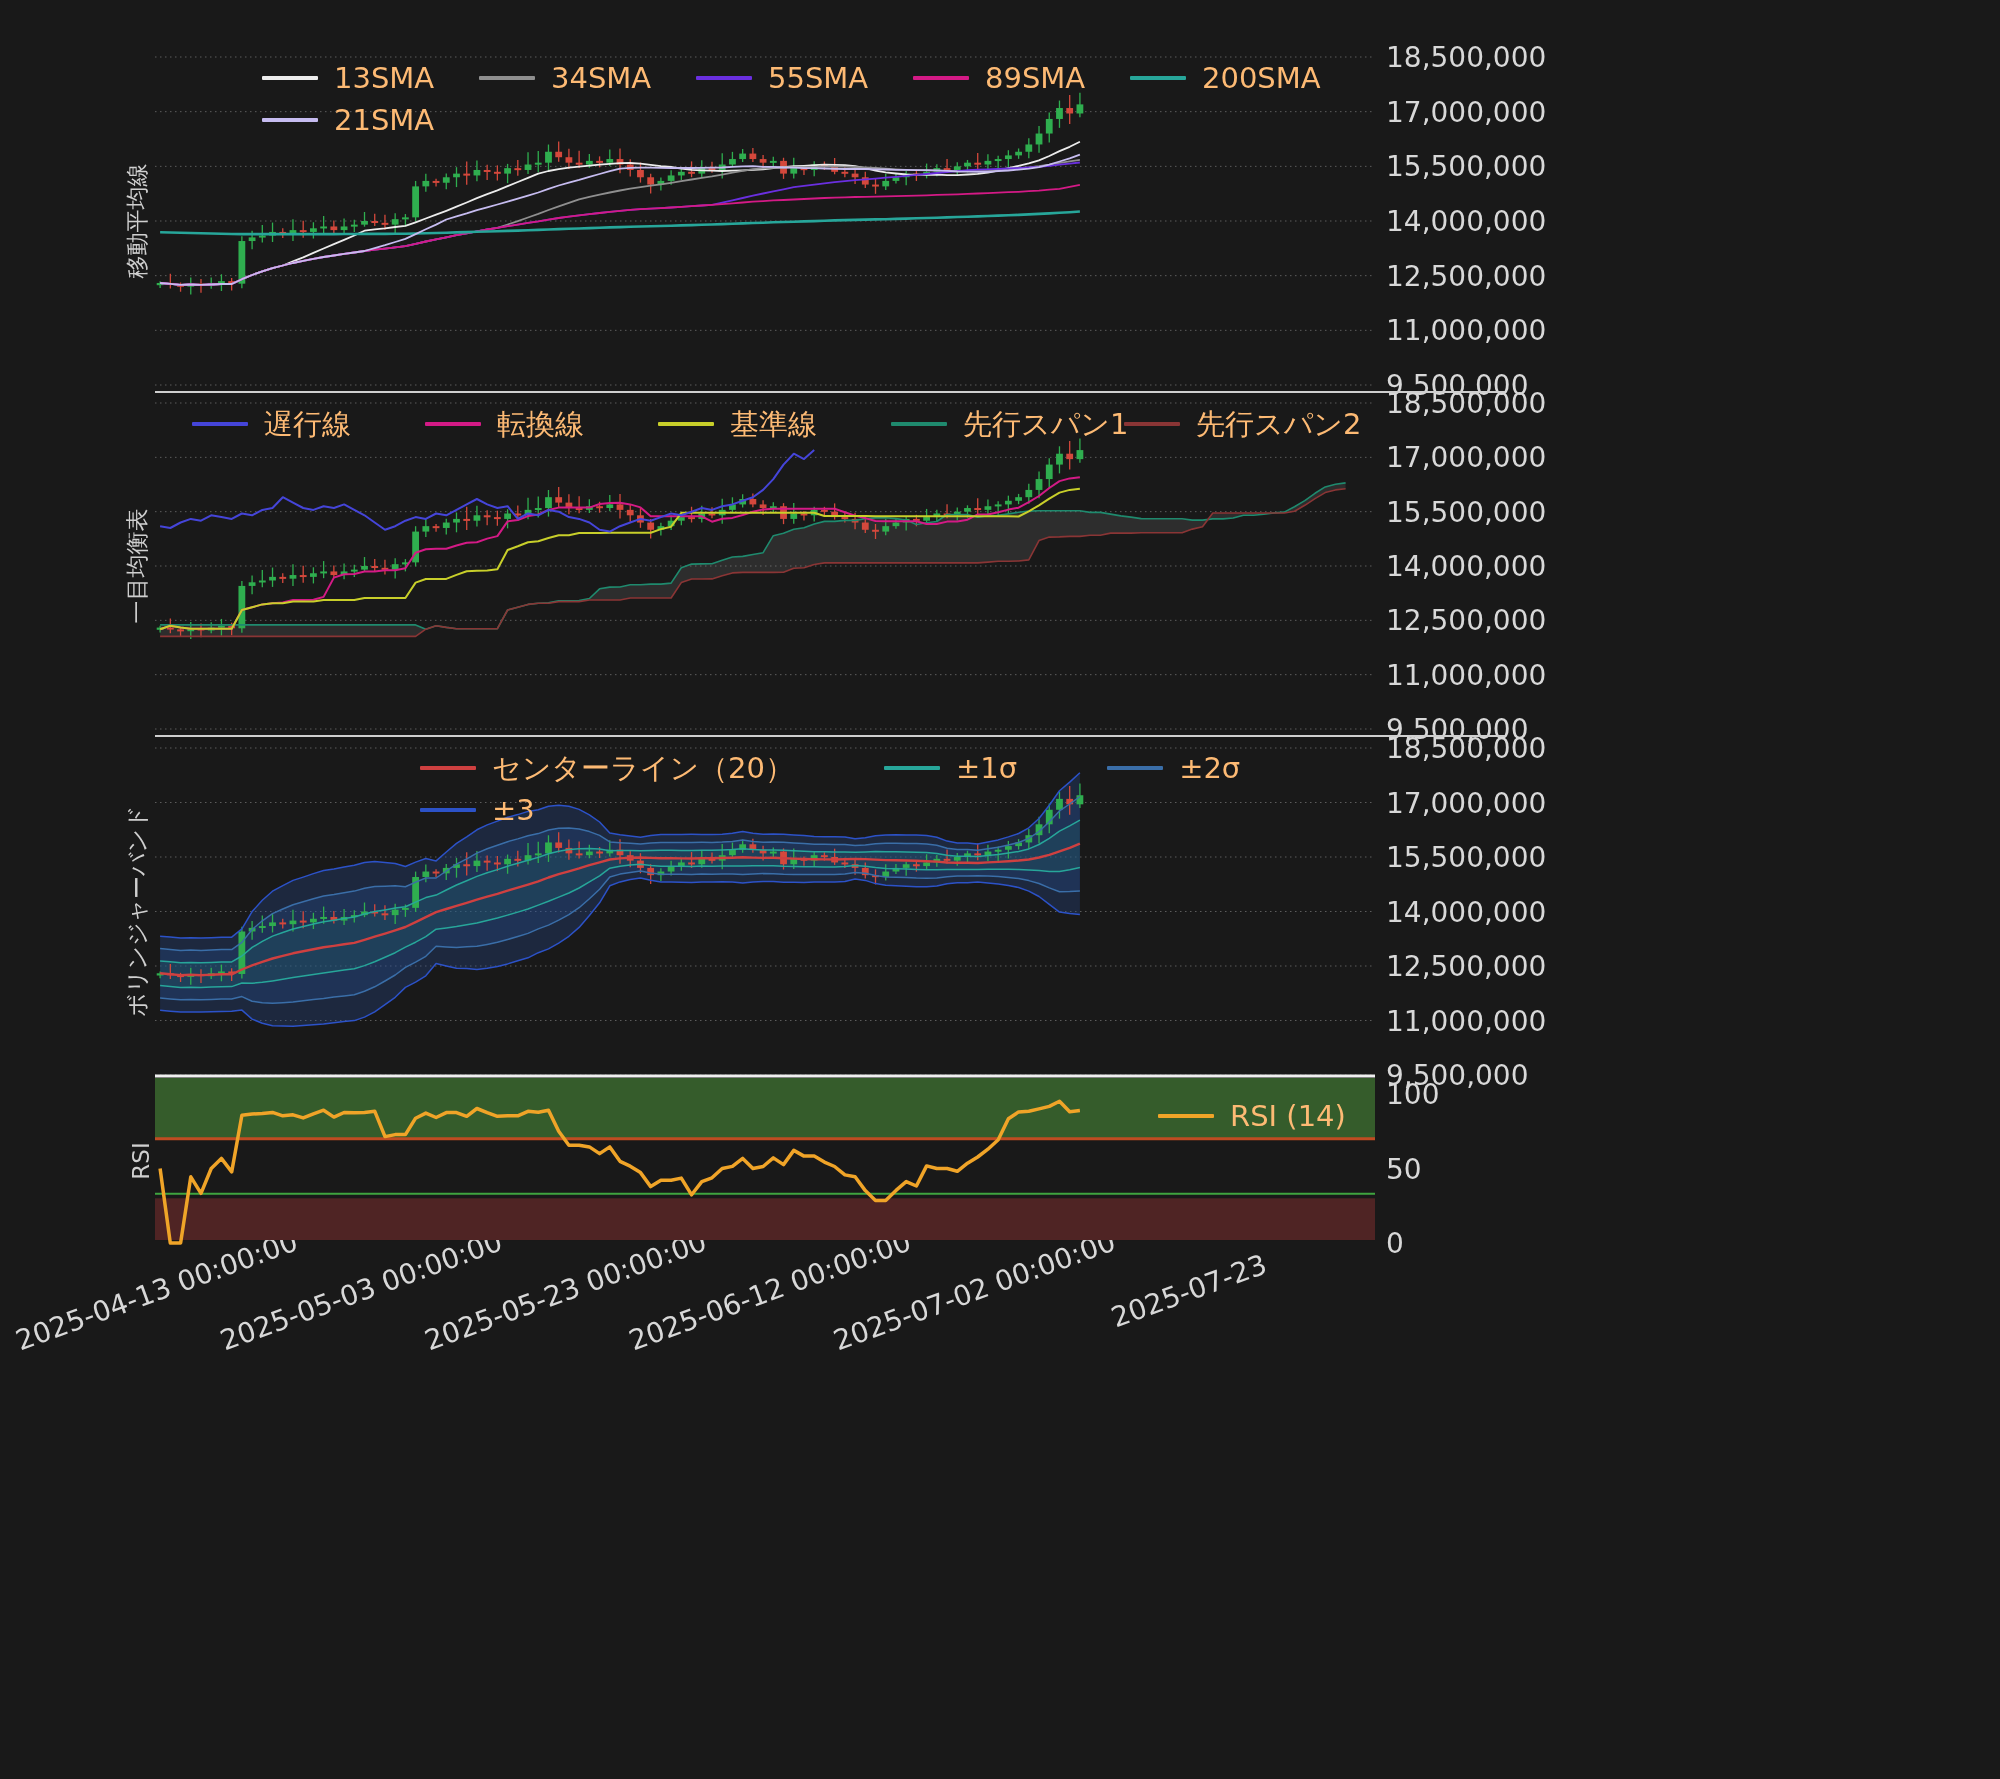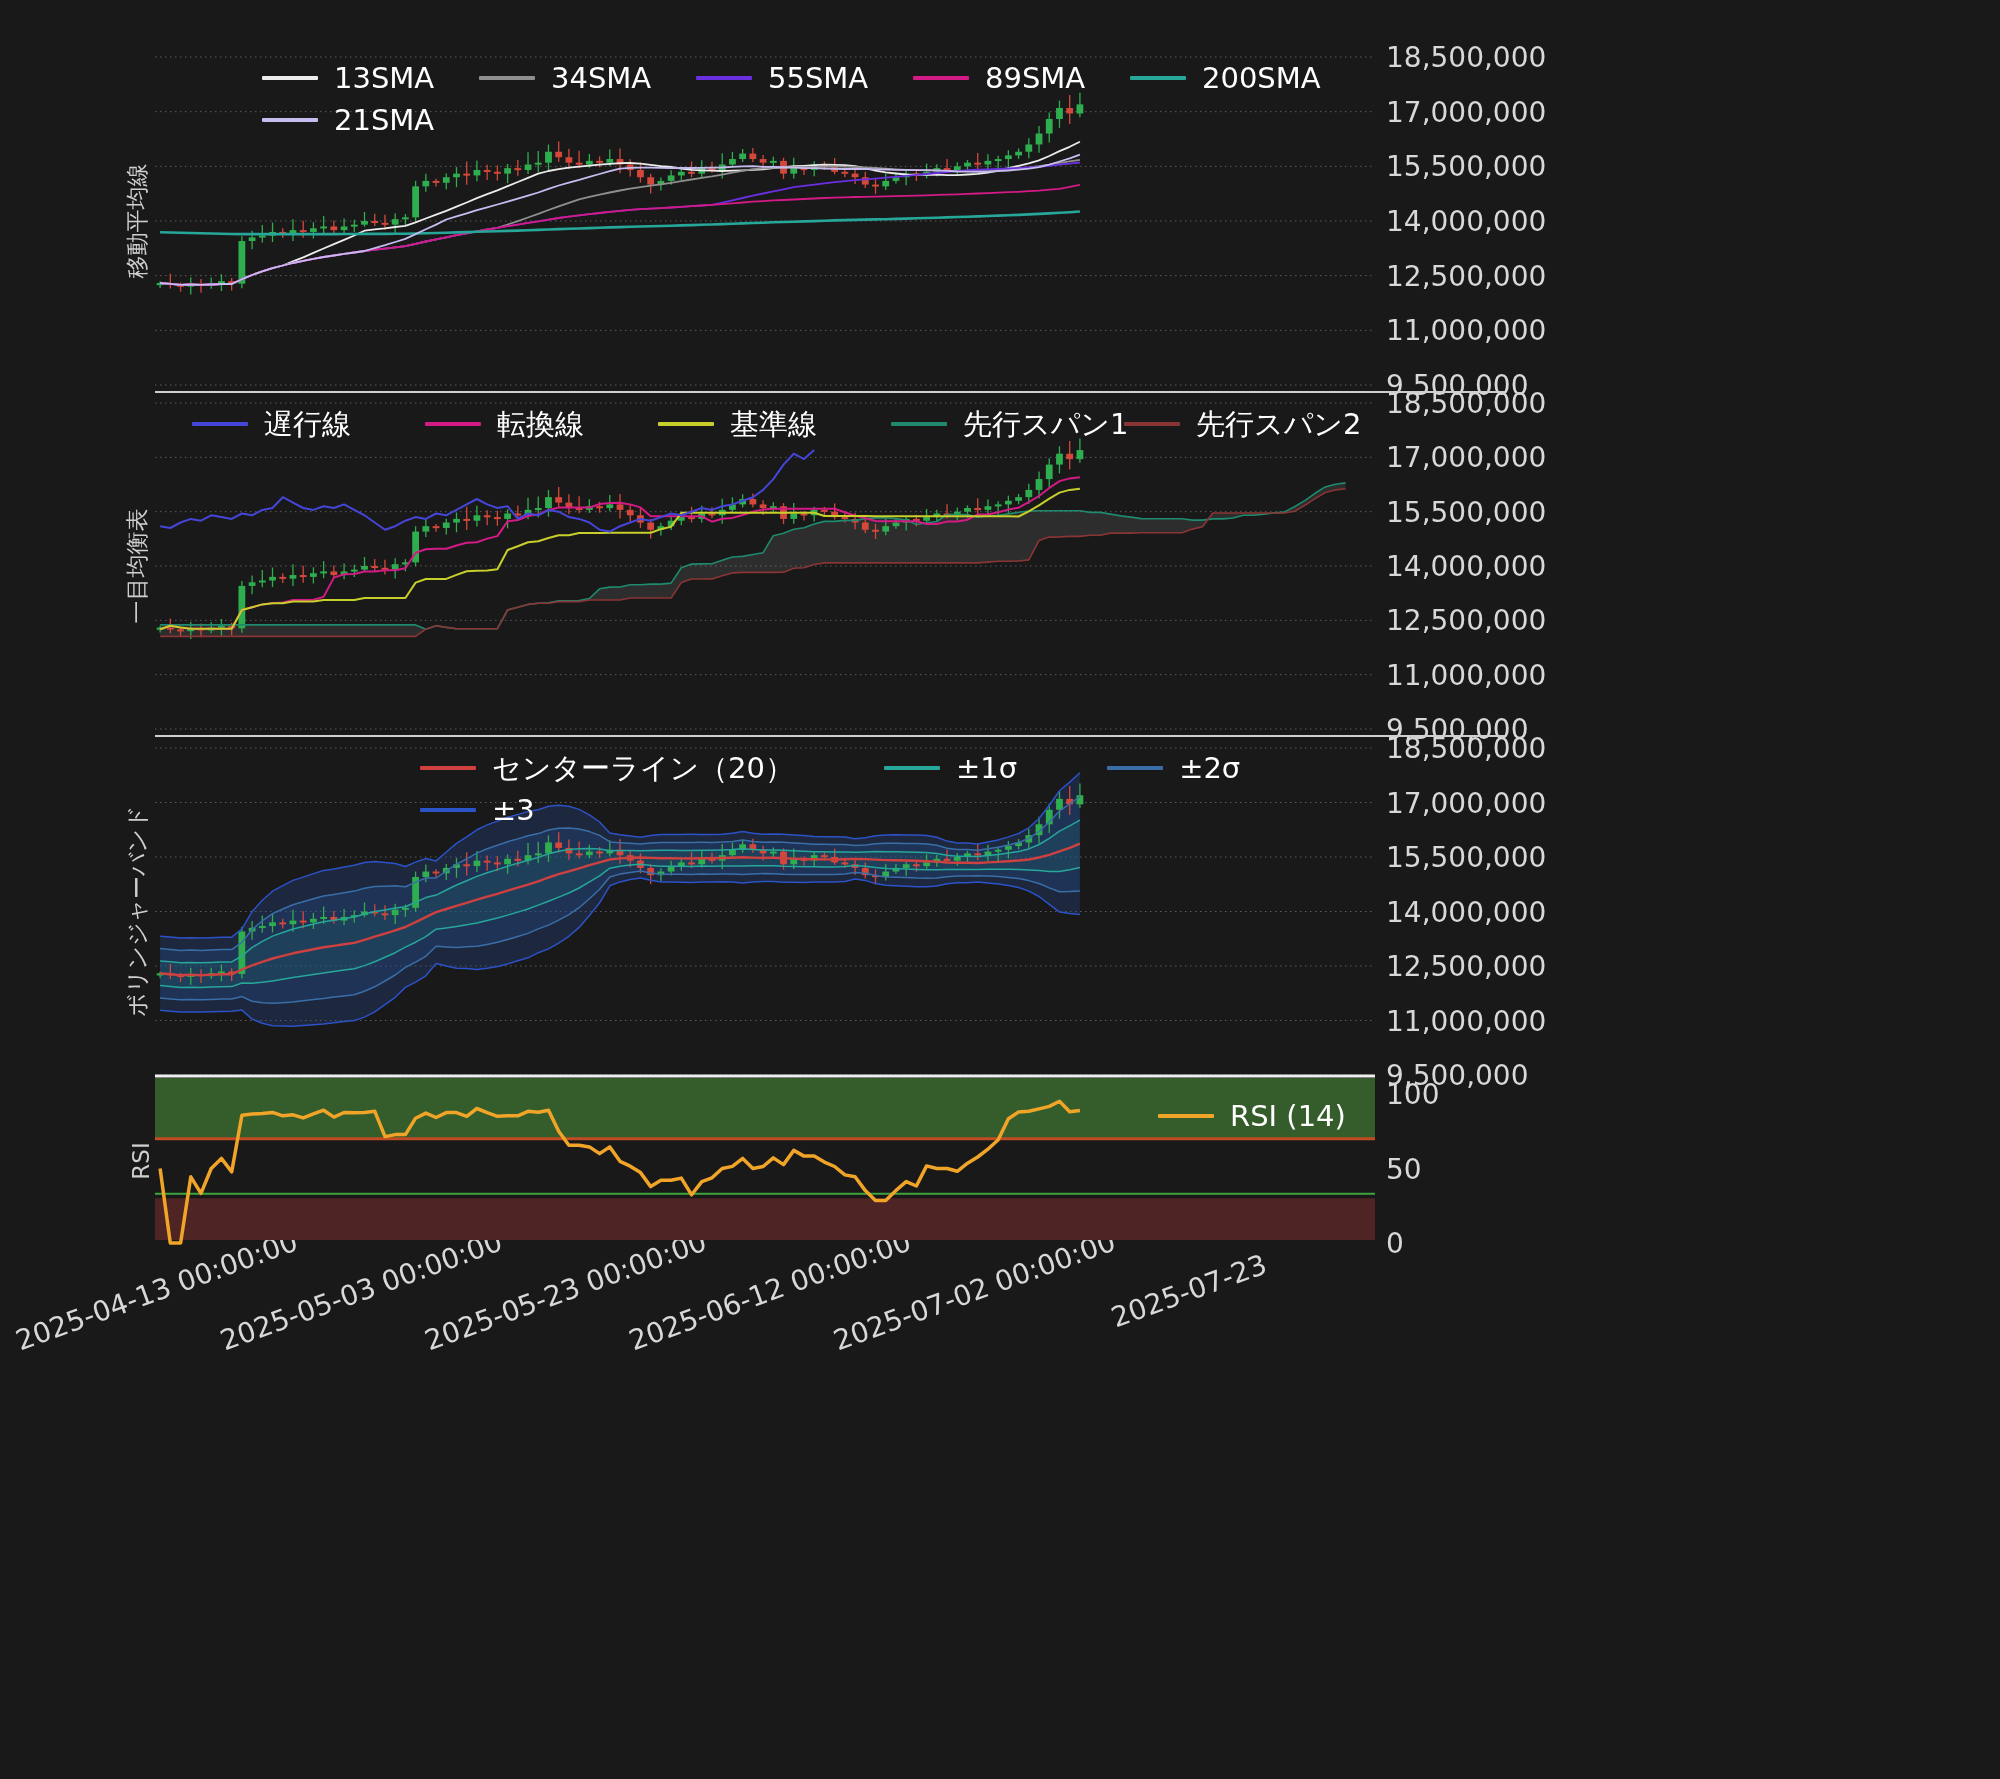--- a/index.html
+++ b/index.html
@@ -6,21 +6,21 @@
   html,body{background:#191919}
   body{width:2000px;height:1779px;overflow:hidden;font-family:"DejaVu Sans",sans-serif}
   .root{position:relative;width:1616px;height:1779px;background:#191919}
   svg{position:absolute;left:0;top:0}
   svg text{font-family:"DejaVu Sans",sans-serif}
   .vlabel{position:absolute;color:#cfcfcf;font-size:23px;white-space:nowrap;
           transform:translate(-50%,-50%) rotate(-90deg)}
   .legend{position:absolute;color:#e0e0e0;font-size:29px;line-height:40px}
   .li{display:inline-block;white-space:nowrap;vertical-align:top}
   .sw{display:inline-block;width:56px;height:4px;vertical-align:middle;margin-right:16px;border-radius:1px}
-  .lt{vertical-align:middle;color:#ffffff}
+  .lt{vertical-align:middle;color:#fdba74}
 </style>
 </head>
 <body>
 
 <div class="root">
   <svg id="chart" width="2000" height="1779" viewBox="0 0 2000 1779">
       <defs>
         <clipPath id="clip0">
           <rect x="155" y="37" width="1220" height="368"></rect>
         </clipPath>

